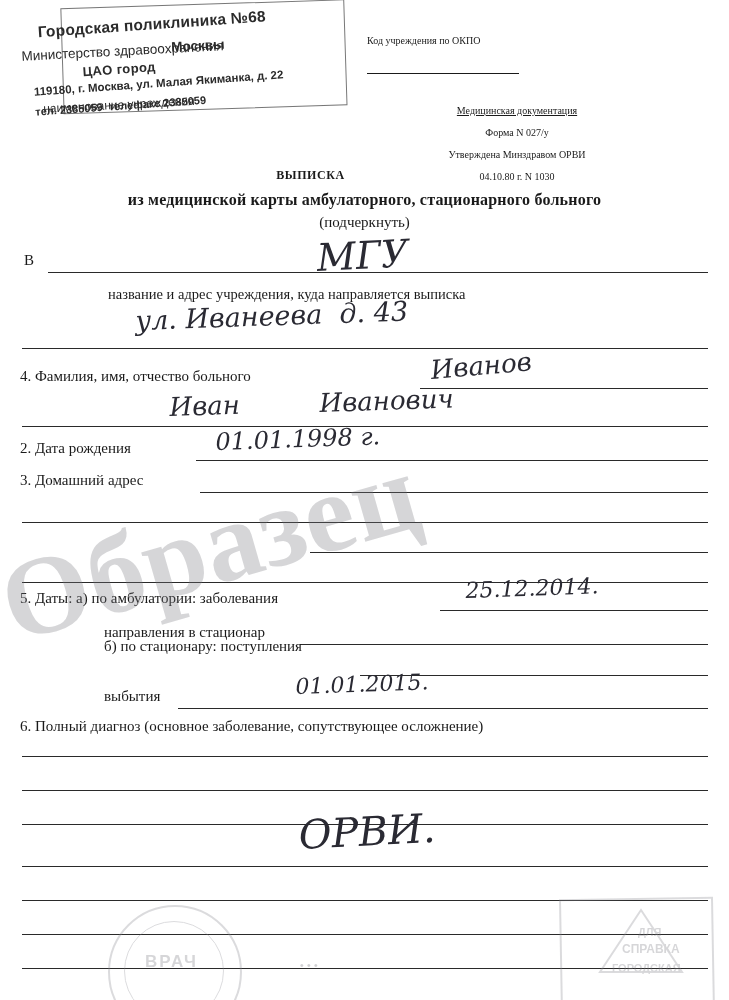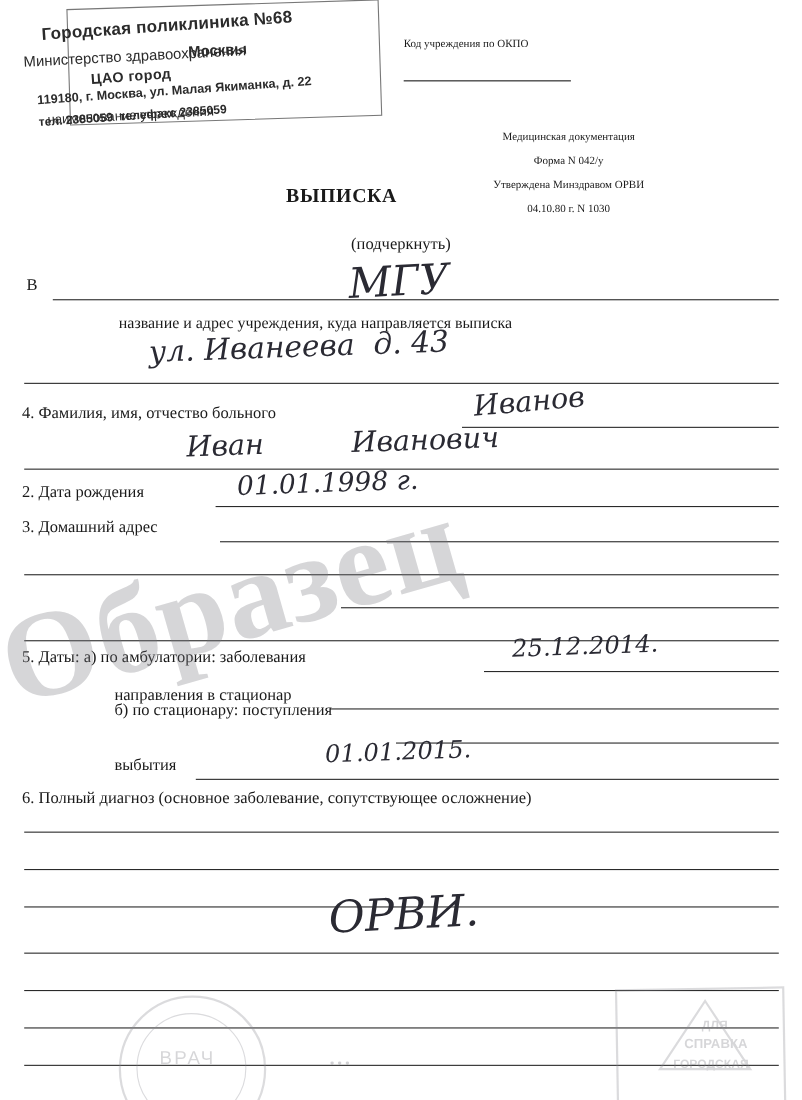--- a/index.html
+++ b/index.html
@@ -111,21 +111,21 @@
     width: 330px;
   }
 
   
   .title {
     position: absolute;
     left: 0;
     top: 168px;
     width: 621px;
     text-align: center;
-    font-size: 18px;
+    font-size: 12px;
     font-weight: bold;
     letter-spacing: .6px;
   }
   .subtitle {
     position: absolute;
     left: 0;
     top: 191px;
     width: 729px;
     text-align: center;
     font-size: 16px;
@@ -218,27 +218,28 @@
     <div class="stamp-line st4">119180, г. Москва, ул. Малая Якиманка, д. 22</div>
     <div class="stamp-line st5">наименование учреждения</div>
     <div class="stamp-line st6">тел. 2385059  телефакс 2385059</div>
   </div>
 
   <div class="hdr">
     <div class="row-okpo">
       <span>Код учреждения по ОКПО</span>
       <span class="okpo-rule"></span>
     </div>
-    <div class="centered" style="margin-top:18px;">Медицинская документация</div>
-    <div class="centered">Форма N 042/у</div>
+    <div class="centered" style="margin-top:4px;text-decoration:underline;">Медицинская документация</div>
+    <div class="centered">Форма N 027/у</div>
     <div class="centered">Утверждена Минздравом ОРВИ</div>
     <div class="centered">04.10.80 г. N 1030</div>
   </div>
 
   <div class="title">ВЫПИСКА</div>
+  <div class="subtitle">из медицинской карты амбулаторного, стационарного больного</div>
   <div class="subnote">(подчеркнуть)</div>
 
   <div class="lbl" style="left:24px; top:252px;">В</div>
   <div class="rule" style="left:48px; top:272px; width:660px;"></div>
   <div class="hw" style="left:318px; top:236px; font-size:38px; transform:rotate(-3deg);">МГУ</div>
 
   <div class="caption" style="left:76px; top:286px;margin-left:32px;">название и адрес учреждения, куда направляется выписка</div>
 
   <div class="rule" style="left:22px; top:348px; width:686px;"></div>
   <div class="hw" style="left:136px; top:305px; font-size:27px; transform:rotate(-2deg);">ул. Иванеева  д. 43</div>
@@ -283,21 +284,21 @@
   <div class="rule" style="left:22px; top:866px; width:686px;"></div>
   <div class="rule" style="left:22px; top:900px; width:686px;"></div>
   <div class="rule" style="left:22px; top:934px; width:686px;"></div>
   <div class="rule" style="left:22px; top:968px; width:686px;"></div>
 
   <div class="hw" style="left:300px; top:812px; font-size:40px; transform:rotate(-3deg);">ОРВИ.</div>
 
   <div class="faint">
     <div class="round-stamp" style="left:108px; top:905px; width:130px; height:130px;"></div>
     <div class="round-stamp" style="left:124px; top:921px; width:98px; height:98px; border-width:1px;"></div>
-    <div class="faint-text" style="left:145px; top:952px; font-size:17px; font-weight:normal; letter-spacing:2px;">ВРАЧ</div>
+    <div class="faint-text" style="left:145px; top:952px; font-size:17px; font-weight:bold; letter-spacing:2px;">ВРАЧ</div>
   </div>
 
   <div class="faint">
     <div style="position:absolute; left:560px; top:898px; width:150px; height:112px; border:2px solid #8a8a92; transform:rotate(-1deg);"></div>
     <div style="position:absolute; left:596px; top:906px; width:0; height:0; border-left:42px solid transparent; border-right:42px solid transparent; border-bottom:58px solid transparent; box-sizing:border-box;">
       <svg width="90" height="70" viewBox="0 0 90 70" style="position:absolute; left:-42px; top:0;">
         <polygon points="45,4 86,66 4,66" fill="none" stroke="#8a8a92" stroke-width="2"></polygon>
       </svg>
     </div>
     <div class="faint-text" style="left:638px; top:926px; font-size:11px; font-weight:bold;">ДЛЯ</div>

